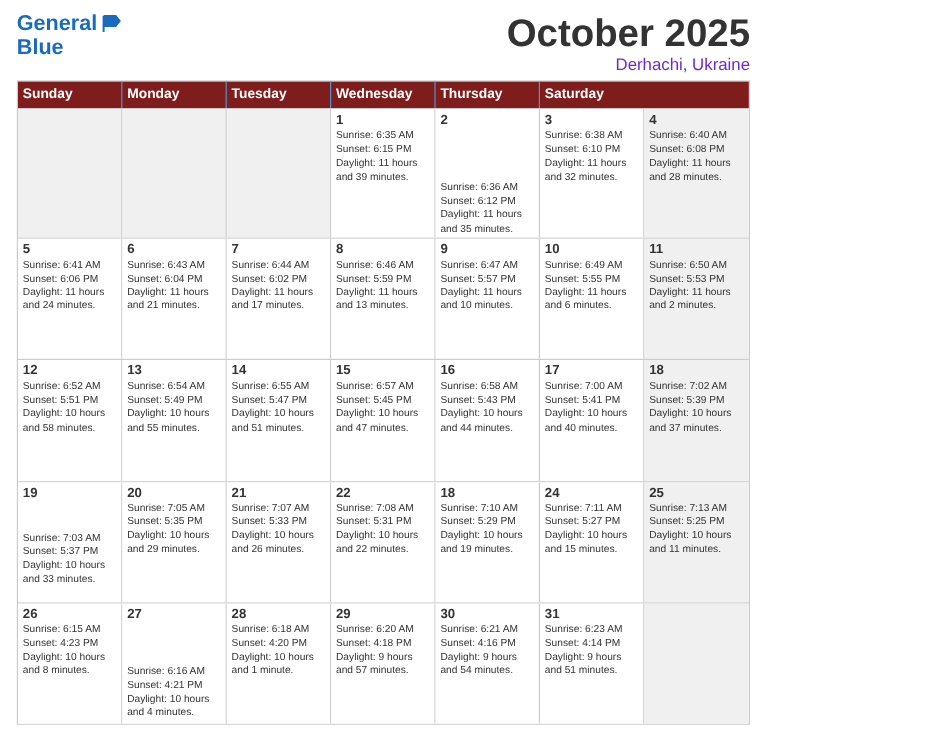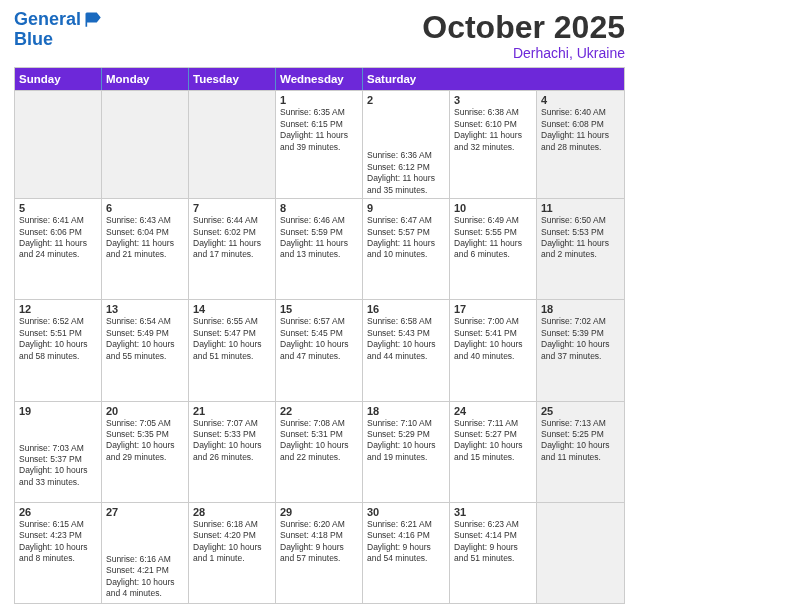--- a/index.html
+++ b/index.html
@@ -56,21 +56,21 @@
     }
     .calendar {
       flex: 1;
       display: flex;
       flex-direction: column;
       border: 1px solid #ccc;
     }
     .cal-header {
       display: grid;
       grid-template-columns: repeat(7, 1fr);
-      background: #6d28d9;
+      background: #7f1d1d;
     }
     .cal-header-cell {
       color: #fff;
       font-size: 11.5px;
       font-weight: bold;
       padding: 5px 4px;
       text-align: left;
       border-right: 1px solid #5590cc;
     }
     .cal-header-cell:last-child { border-right: none; }
@@ -134,20 +134,21 @@
       <div class="location">Derhachi, Ukraine</div>
     </div>
   </div>
 
   <div class="calendar">
     <div class="cal-header">
     <div class="cal-header-cell">Sunday</div>
         <div class="cal-header-cell">Monday</div>
         <div class="cal-header-cell">Tuesday</div>
         <div class="cal-header-cell">Wednesday</div>
+        <div class="cal-header-cell">Thursday</div>
         <div class="cal-header-cell">Saturday</div>
       </div>
     <div class="cal-body">
     <div class="cal-row">
           <div class="cal-cell shaded empty"></div>
           <div class="cal-cell shaded empty"></div>
           <div class="cal-cell shaded empty"></div>
           <div class="cal-cell">
             <span class="day-num">1</span>
             <div class="cell-text" style="white-space: pre-line;">Sunrise: 6:35 AM

